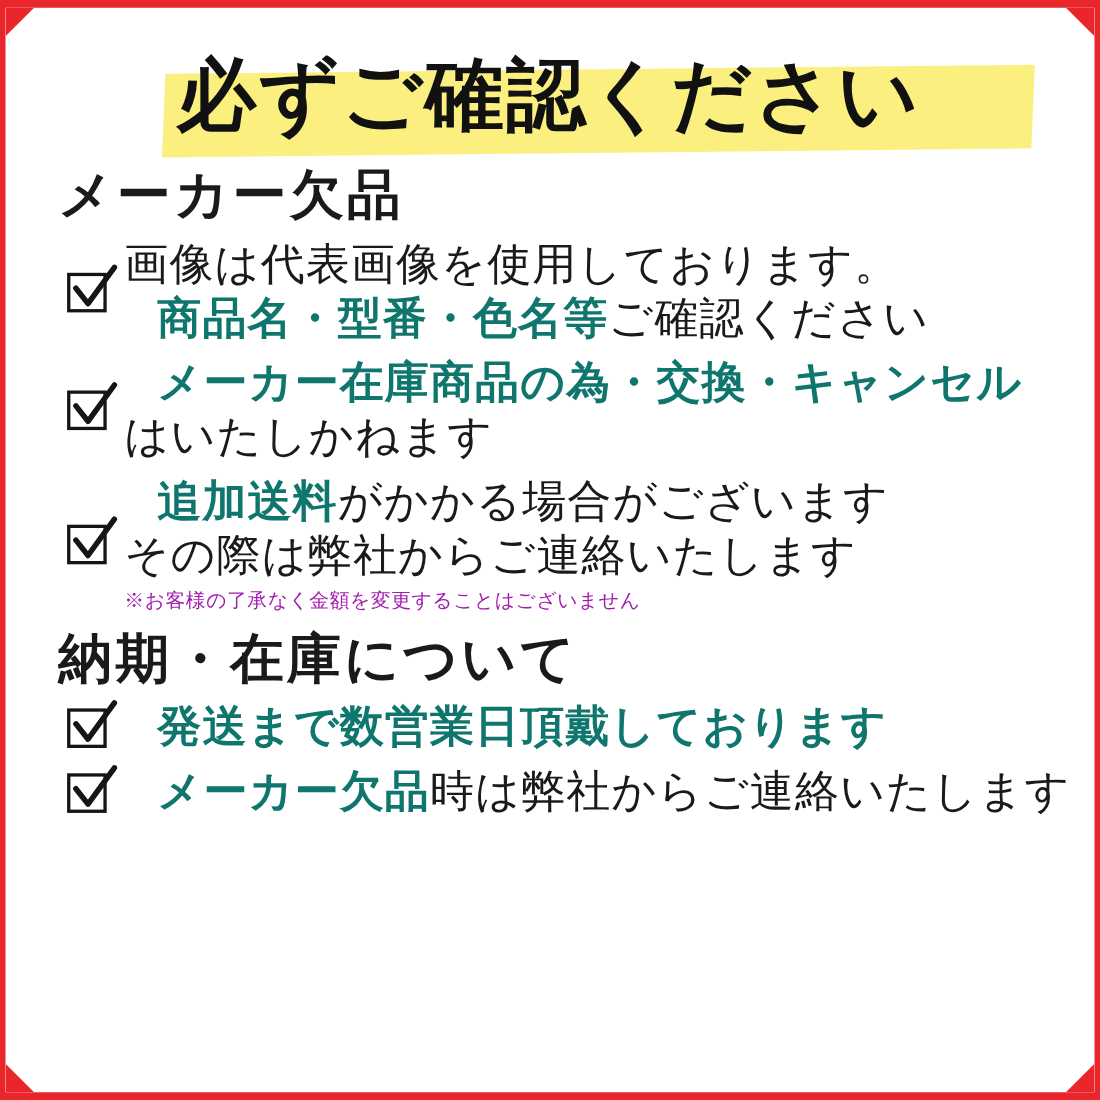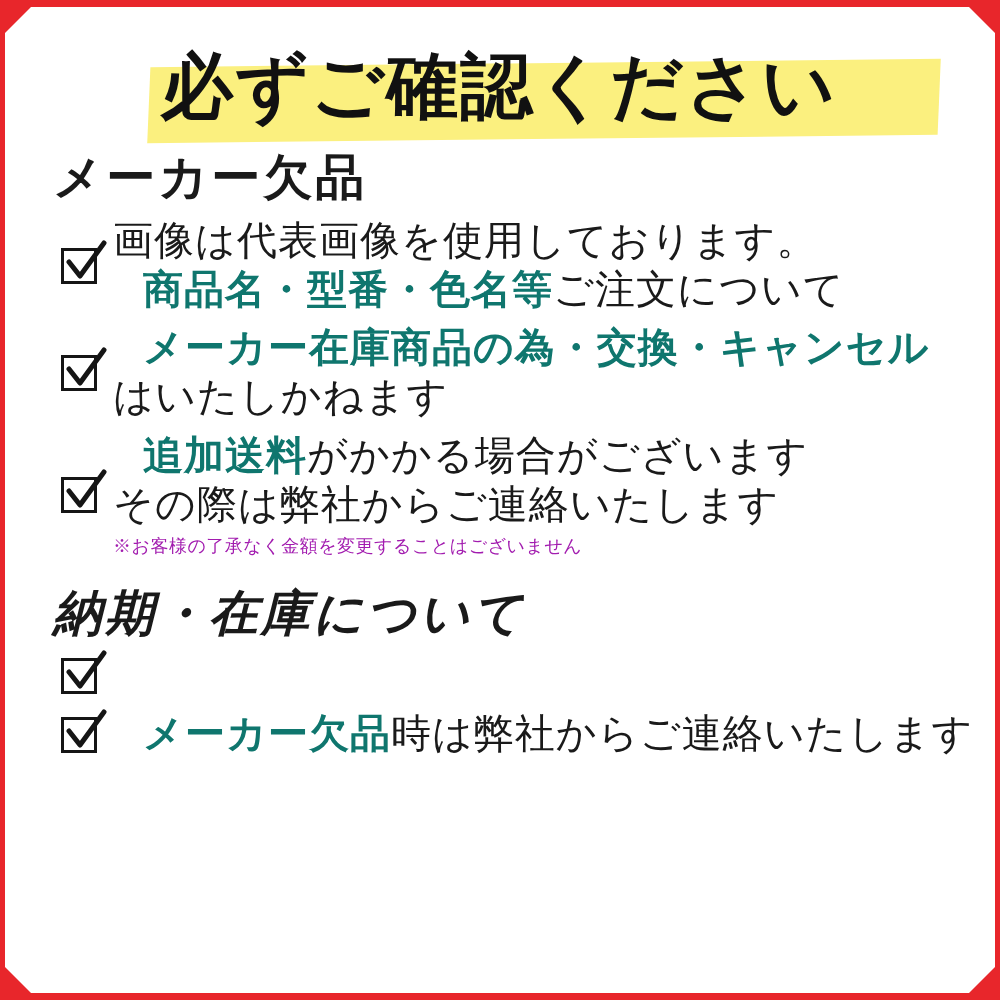--- a/index.html
+++ b/index.html
@@ -76,22 +76,21 @@
   
   .section-heading {
     font-size: 49px;
     font-weight: bold;
     color: #1a1a1a;
     letter-spacing: 3px;
     margin: 6px 0 4px 10px;
     line-height: 1.18;
   }
   .section-heading.second {
-    margin-top: 27px;
-    font-style: italic;
+    margin-top: 12px;
   }
 
   
   .item {
     display: flex;
     align-items: center;
     margin: 10px 0 10px 18px;
   }
   .check-icon {
     flex: 0 0 auto;
@@ -156,21 +155,21 @@
         <div class="section-heading">メーカー欠品</div>
         <div class="item">
           <span class="check-icon">
             <span class="box"></span>
             <svg viewBox="0 0 46 46" aria-hidden="true">
               <path d="M6 22 L17 36 L41 3" fill="none" stroke="#151515" stroke-width="5" stroke-linecap="round" stroke-linejoin="round"></path>
             </svg>
           </span>
           <div class="item-lines">
             <div class="line"><span class="black">画像は代表画像を使用しております。</span></div>
-            <div class="line"><span class="red">商品名・型番・色名等</span><span class="black">ご注文について</span></div>
+            <div class="line"><span class="red">商品名・型番・色名等</span><span class="black">ご確認ください</span></div>
           </div>
         </div>
         <div class="item">
           <span class="check-icon">
             <span class="box"></span>
             <svg viewBox="0 0 46 46" aria-hidden="true">
               <path d="M6 22 L17 36 L41 3" fill="none" stroke="#151515" stroke-width="5" stroke-linecap="round" stroke-linejoin="round"></path>
             </svg>
           </span>
           <div class="item-lines">
@@ -193,20 +192,21 @@
         </div>
         <div class="section-heading second">納期・在庫について</div>
         <div class="item">
           <span class="check-icon">
             <span class="box"></span>
             <svg viewBox="0 0 46 46" aria-hidden="true">
               <path d="M6 22 L17 36 L41 3" fill="none" stroke="#151515" stroke-width="5" stroke-linecap="round" stroke-linejoin="round"></path>
             </svg>
           </span>
           <div class="item-lines">
+            <div class="line"><span class="red">発送まで数営業日頂戴しております</span></div>
           </div>
         </div>
         <div class="item">
           <span class="check-icon">
             <span class="box"></span>
             <svg viewBox="0 0 46 46" aria-hidden="true">
               <path d="M6 22 L17 36 L41 3" fill="none" stroke="#151515" stroke-width="5" stroke-linecap="round" stroke-linejoin="round"></path>
             </svg>
           </span>
           <div class="item-lines">

